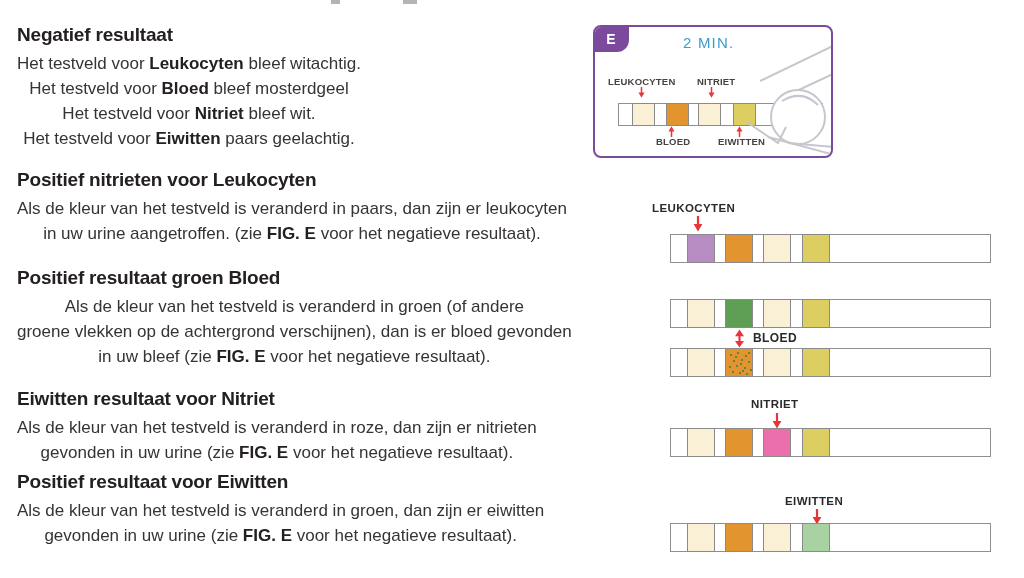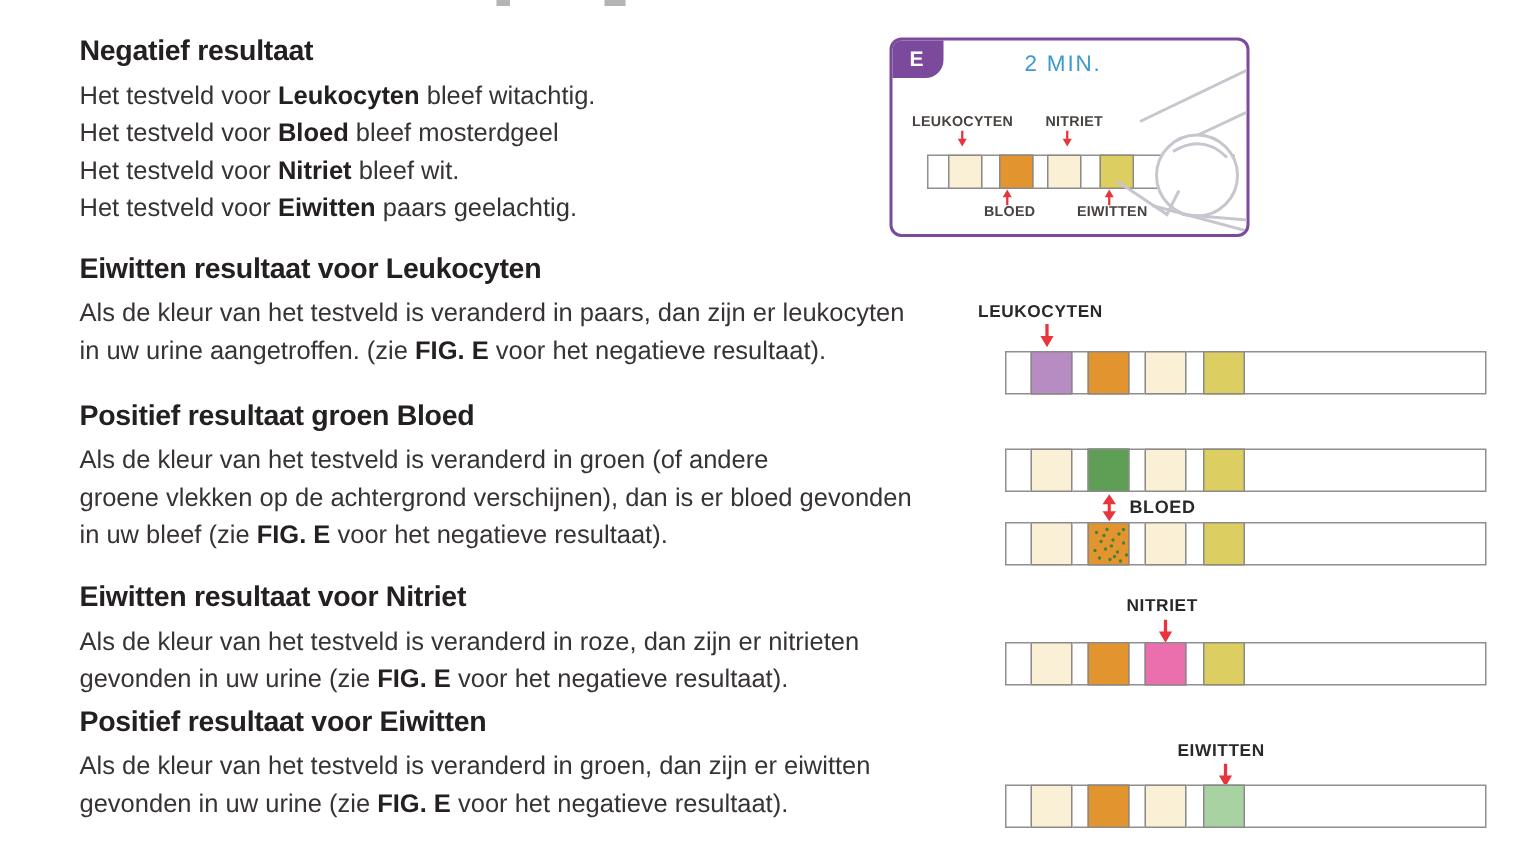--- a/index.html
+++ b/index.html
@@ -1,22 +1,22 @@
 <!DOCTYPE html>
 <html><head>
 <meta charset="utf-8">
 <style>
   html,body{margin:0;padding:0;background:#fff;}
   .page{position:relative;width:1024px;height:578px;background:#ffffff;overflow:hidden;
         font-family:"Liberation Sans",sans-serif;}
   
-  .sec{position:absolute;left:17px;margin-left:36px;}
+  .sec{position:absolute;left:17px;}
   .sec h2{margin:0 0 6px 0;font-size:19px;line-height:21px;font-weight:bold;
           color:#242021;letter-spacing:-0.2px;}
-  .sec .body{font-size:17px;line-height:25px;color:#373334;}
+  .sec .body{font-size:17px;line-height:25px;color:#373334;text-align:center;}
   .sec .body .b{font-weight:bold;color:#242021;}
   
   .strip{position:absolute;background:#fff;border:1px solid #8f8f8f;box-sizing:border-box;}
   .strip.main{left:670px;width:321px;height:29px;}
   .strip.fig{width:205px;height:23px;}
   .pad{position:absolute;top:-1px;box-sizing:border-box;border:1px solid #8a8a8a;}
   .strip.main .pad{height:29px;width:28px;}
   .strip.fig .pad{height:23px;width:23px;}
   
   .lbl{position:absolute;font-size:11.5px;font-weight:bold;letter-spacing:.4px;
@@ -49,21 +49,21 @@
     <h2>Negatief resultaat</h2>
     <div class="body">
         <div><span>Het testveld voor </span><span class="b">Leukocyten</span><span> bleef witachtig.</span></div>
         <div><span>Het testveld voor </span><span class="b">Bloed</span><span> bleef mosterdgeel</span></div>
         <div><span>Het testveld voor </span><span class="b">Nitriet</span><span> bleef wit.</span></div>
         <div><span>Het testveld voor </span><span class="b">Eiwitten</span><span> paars geelachtig.</span></div>
       </div>
   </div>
 
   <div class="sec" style="top:169px;">
-    <h2>Eiwitten resultaat voor Leukocyten</h2>
+    <h2>Positief nitrieten voor Leukocyten</h2>
     <div class="body">
         <div><span>Als de kleur van het testveld is veranderd in paars, dan zijn er leukocyten</span></div>
         <div><span>in uw urine aangetroffen. (zie </span><span class="b">FIG. E</span><span> voor het negatieve resultaat).</span></div>
       </div>
   </div>
 
   <div class="sec" style="top:267px;">
     <h2>Positief resultaat groen Bloed</h2>
     <div class="body">
         <div><span>Als de kleur van het testveld is veranderd in groen (of andere</span></div>

